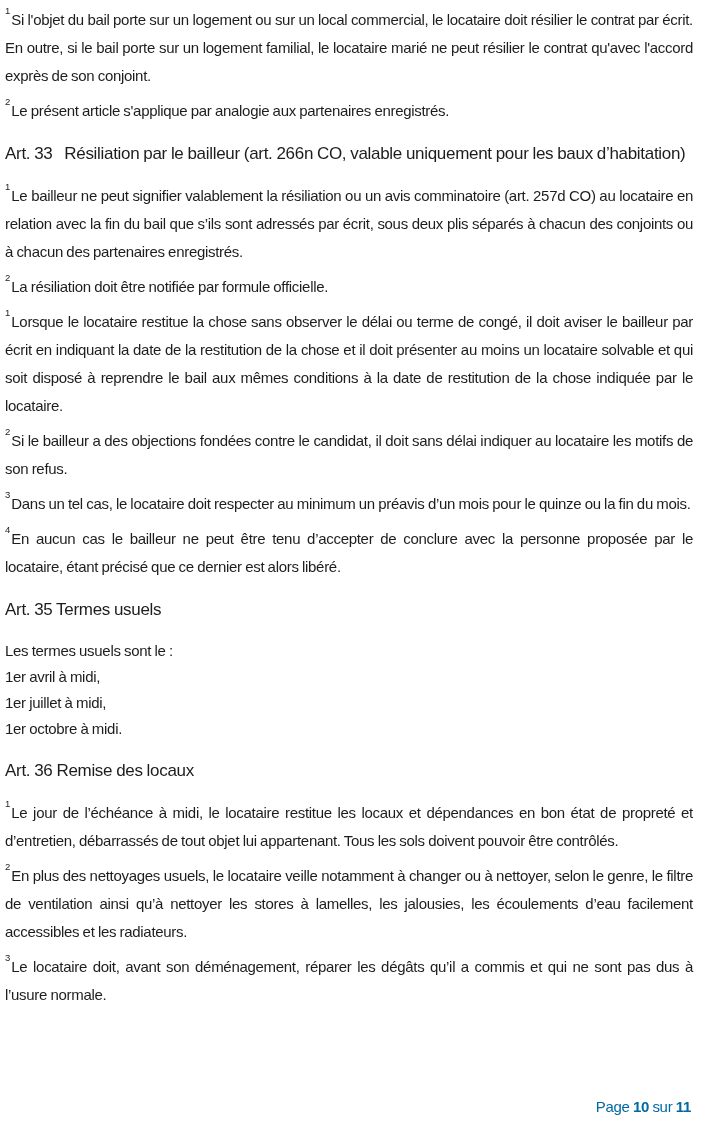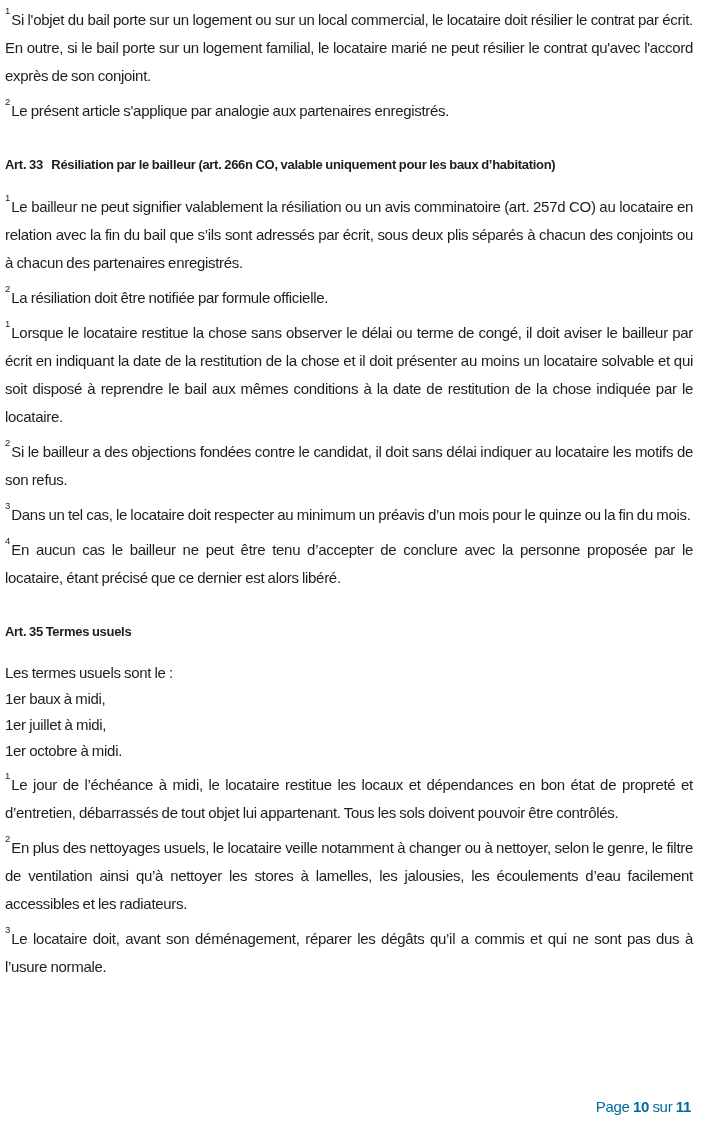--- a/index.html
+++ b/index.html
@@ -20,23 +20,23 @@
     letter-spacing: -0.3px;
     word-spacing: -0.5px;
     padding: 6px 7px 0 5px;
     overflow: hidden;
   }
   .para {
     margin: 0 0 7px 0;
     text-align: justify;
   }
   .heading {
-    font-size: 13px;
-    font-weight: bold;
-    margin: 26px 0 14px 0;
+    font-size: 17px;
+    font-weight: normal;
+    margin: 15px 0 14px 0;
     white-space: pre-wrap;
   }
   sup.fn {
     font-size: 9.5px;
     line-height: 0;
     position: relative;
     top: -5px;
     margin-right: 1px;
     letter-spacing: 0;
   }
@@ -77,25 +77,26 @@
   <p class="para"><sup class="fn">2</sup><span>Si le bailleur a des objections fondées contre le candidat, il doit sans délai indiquer au locataire les motifs de son refus.</span></p>
 
   <p class="para"><sup class="fn">3</sup><span>Dans un tel cas, le locataire doit respecter au minimum un préavis d’un mois pour le quinze ou la fin du mois.</span></p>
 
   <p class="para"><sup class="fn">4</sup><span>En aucun cas le bailleur ne peut être tenu d’accepter de conclure avec la personne proposée par le locataire, étant précisé que ce dernier est alors libéré.</span></p>
 
   <div class="heading">Art. 35 Termes usuels</div>
 
   <div class="term-lines">
     <div class="term-line">Les termes usuels sont le :</div>
-    <div class="term-line">1er baux à midi,</div>
+    <div class="term-line">1er avril à midi,</div>
     <div class="term-line">1er juillet à midi,</div>
     <div class="term-line">1er octobre à midi.</div>
   </div>
 
+  <div class="heading">Art. 36 Remise des locaux</div>
 
   <p class="para"><sup class="fn">1</sup><span>Le jour de l’échéance à midi, le locataire restitue les locaux et dépendances en bon état de propreté et d’entretien, débarrassés de tout objet lui appartenant. Tous les sols doivent pouvoir être contrôlés.</span></p>
 
   <p class="para"><sup class="fn">2</sup><span>En plus des nettoyages usuels, le locataire veille notamment à changer ou à nettoyer, selon le genre, le filtre de ventilation ainsi qu’à nettoyer les stores à lamelles, les jalousies, les écoulements d’eau facilement accessibles et les radiateurs.</span></p>
 
   <p class="para"><sup class="fn">3</sup><span>Le locataire doit, avant son déménagement, réparer les dégâts qu’il a commis et qui ne sont pas dus à l’usure normale.</span></p>
 
   <div class="footer">
     <span>Page</span>
     <span class="num">10</span>

